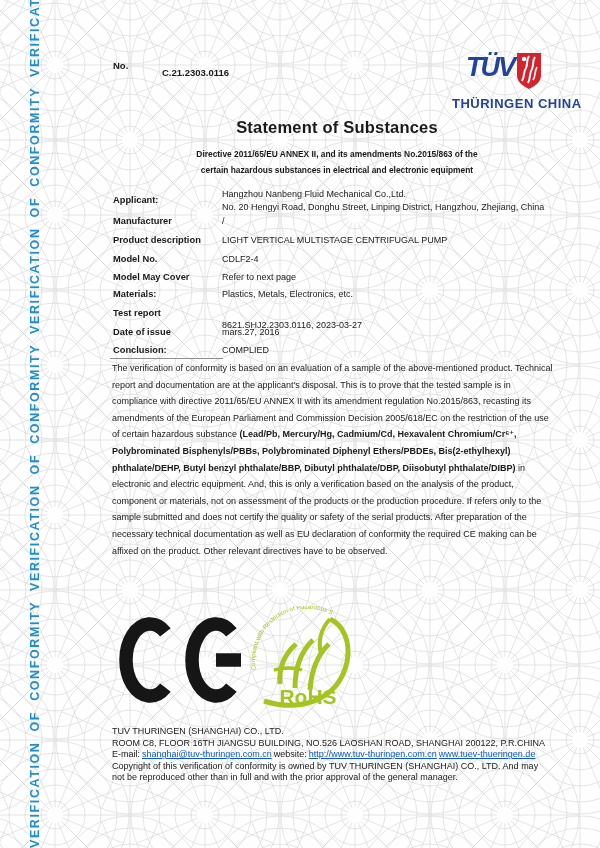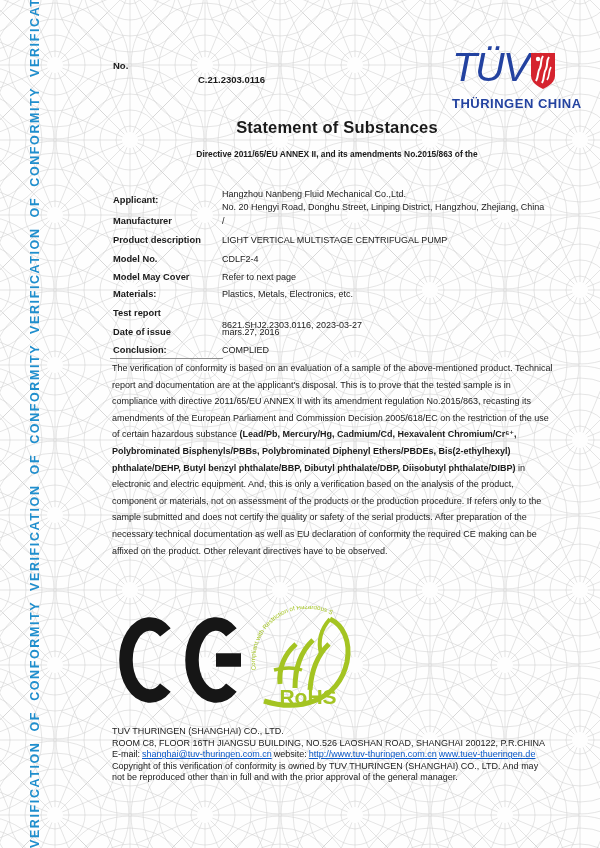--- a/index.html
+++ b/index.html
@@ -15,23 +15,23 @@
   
   .side-text{
     position:absolute;left:28px;top:848px;width:860px;
     transform-origin:0 0;transform:rotate(-90deg);
     font-weight:bold;font-size:12.5px;letter-spacing:1.6px;word-spacing:5px;
     color:#1f8ecd;white-space:nowrap;overflow:hidden;z-index:1;
   }
 
   
   .no-row{position:absolute;top:60px;left:113px;font-size:9.5px;font-weight:bold;}
-  .no-row .no-value{position:absolute;left:49px;top:14px;white-space:nowrap;margin-left:36px;}
+  .no-row .no-value{position:absolute;left:49px;top:7px;white-space:nowrap;}
   .tuv-logo{position:absolute;top:52px;left:452px;width:104px;text-align:center;}
-  .tuv-word{font-size:41px;font-weight:normal;font-style:italic;color:#2342a0;
+  .tuv-word{font-size:27px;font-weight:bold;font-style:italic;color:#2342a0;
     letter-spacing:-2px;line-height:30px;display:inline-block;vertical-align:top;}
   .tuv-emblem{display:inline-block;vertical-align:top;margin-left:2px;}
   .tuv-sub{font-size:13px;font-weight:bold;color:#2342a0;letter-spacing:0.5px;margin-top:2px;white-space:nowrap;}
 
   .doc-title{position:absolute;top:118px;left:112px;width:450px;text-align:center;
     font-size:16.5px;font-weight:bold;letter-spacing:0.2px;}
   .directive{position:absolute;top:147px;left:112px;width:450px;text-align:center;
     font-size:8.4px;font-weight:bold;line-height:15.5px;}
 
   
@@ -1442,20 +1442,21 @@
         <circle cx="8" cy="7" r="2.2" fill="#ffffff"></circle>
       </svg>
     </span>
     <div class="tuv-sub">THÜRINGEN CHINA</div>
   </div>
 
   <div class="doc-title layer">Statement of Substances</div>
 
   <div class="directive layer">
     <div>Directive 2011/65/EU ANNEX II, and its amendments No.2015/863 of the</div>
+    <div>certain hazardous substances in electrical and electronic equipment</div>
   </div>
 
   <div class="flabel layer" style="top:195px">Applicant:</div>
   <div class="fvalue layer" style="top:189px">Hangzhou Nanbeng Fluid Mechanical Co.,Ltd.</div>
   <div class="fvalue layer" style="top:202px">No. 20 Hengyi Road, Donghu Street, Linping District, Hangzhou, Zhejiang, China</div>
 
   <div class="flabel layer" style="top:216px">Manufacturer</div>
   <div class="fvalue layer" style="top:216px">/</div>
 
   <div class="flabel layer" style="top:235px">Product description</div>

